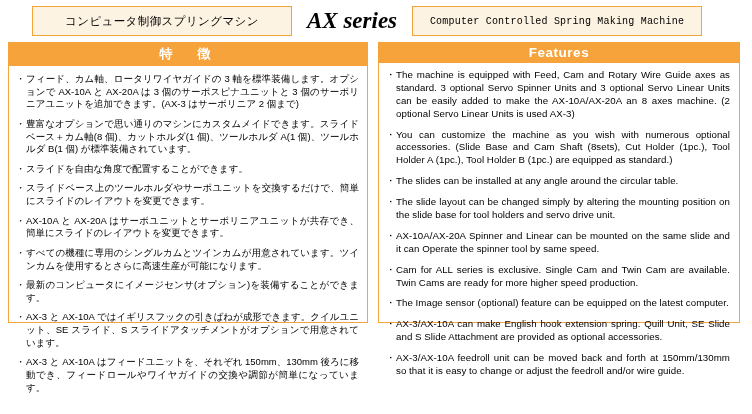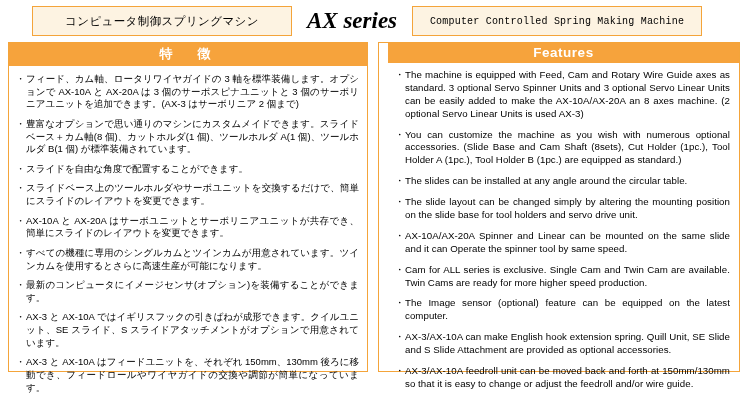--- a/index.html
+++ b/index.html
@@ -58,31 +58,31 @@
     width: 290px;
     font-family: "Liberation Mono", monospace;
     font-size: 10px;
     letter-spacing: 0.2px;
   }
 
   
   .body-cols {
     display: flex;
     gap: 10px;
-    height: 330px;
+    height: 281px;
   }
   .col {
     border: 1px solid #f4a43a;
     box-sizing: border-box;
     background: #ffffff;
     display: flex;
     flex-direction: column;
   }
   .col-left { width: 360px; }
-  .col-right { width: 362px; padding-left: 9px; }
+  .col-right { width: 362px; }
 
   .col-title {
     background: #f6a33c;
     color: #ffffff;
     text-align: center;
     font-weight: bold;
     padding: 2px 0 3px 0;
     font-size: 13px;
     letter-spacing: 6px;
   }

